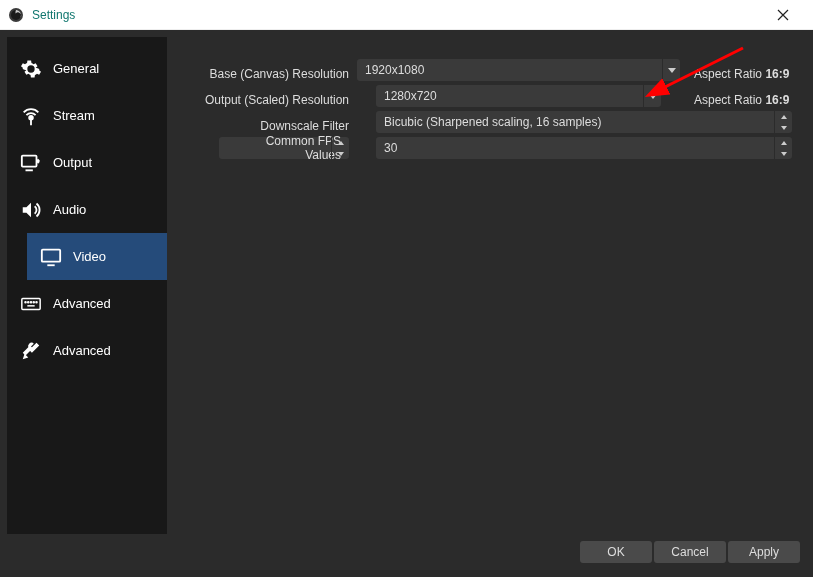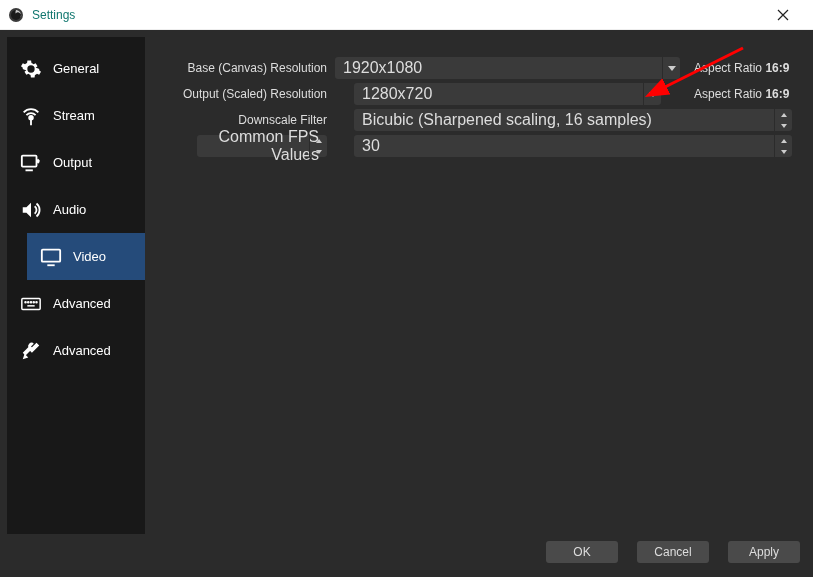--- a/index.html
+++ b/index.html
@@ -44,21 +44,21 @@
     padding:7px;
     display:flex;
     flex-direction:column;
   }
   .inner {
     flex:1;
     display:flex;
     position:relative;
   }
   .sidebar {
-    width:138px;
+    width:160px;
     background:#181818;
     display:flex;
     flex-direction:column;
     padding-top:8px;
   }
   .side-item {
     height:47px;
     display:flex;
     align-items:center;
     gap:10px;
@@ -71,21 +71,21 @@
   .side-item .icon { width:24px; height:24px; flex:0 0 24px; display:flex;align-items:center;justify-content:center; }
   .main {
     flex:1;
     background:#2b2b2b;
     padding:18px 14px 0 14px;
     color:#ddd;
     position:relative;
   }
   .row {
     display:flex;
-    align-items:center;
+    align-items:flex-end;
     height:26px;
     gap:8px;
   }
   .row + .row { margin-top:0;gap:27px; }
   .row-lbl {
     width:168px;
     text-align:right;
     color:#ddd;
     font-size:12px;
     flex:0 0 168px;
@@ -93,21 +93,21 @@
   .combo {
     flex:1;
     background:#3a3a3a;
     height:22px;
     border-radius:3px;
     display:flex;
     align-items:center;
     padding:0 8px;
     position:relative;
     color:#ddd;
-    font-size:16px;
+    font-size:12px;
     cursor:pointer;
   }
   .combo.small-width { flex:0 0 120px; }
   .combo .dd {
     position:absolute;
     right:0; top:0; bottom:0;
     width:18px;
     border-left:1px solid #2b2b2b;
     display:flex;align-items:center;justify-content:center;
   }
@@ -126,21 +126,21 @@
     font-size:12px;
     color:#ddd;
     padding-left:6px;
   }
   .ar b { font-weight:bold; }
   .footer {
     height:36px;
     display:flex;
     justify-content:flex-end;
     align-items:center;
-    gap:19px;
+    gap:2px;
     padding-right:6px;
   }
   .btn {
     background:#4a4a4a;
     color:#ddd;
     border:none;
     width:72px;
     height:22px;
     font-size:12px;
     border-radius:3px;

